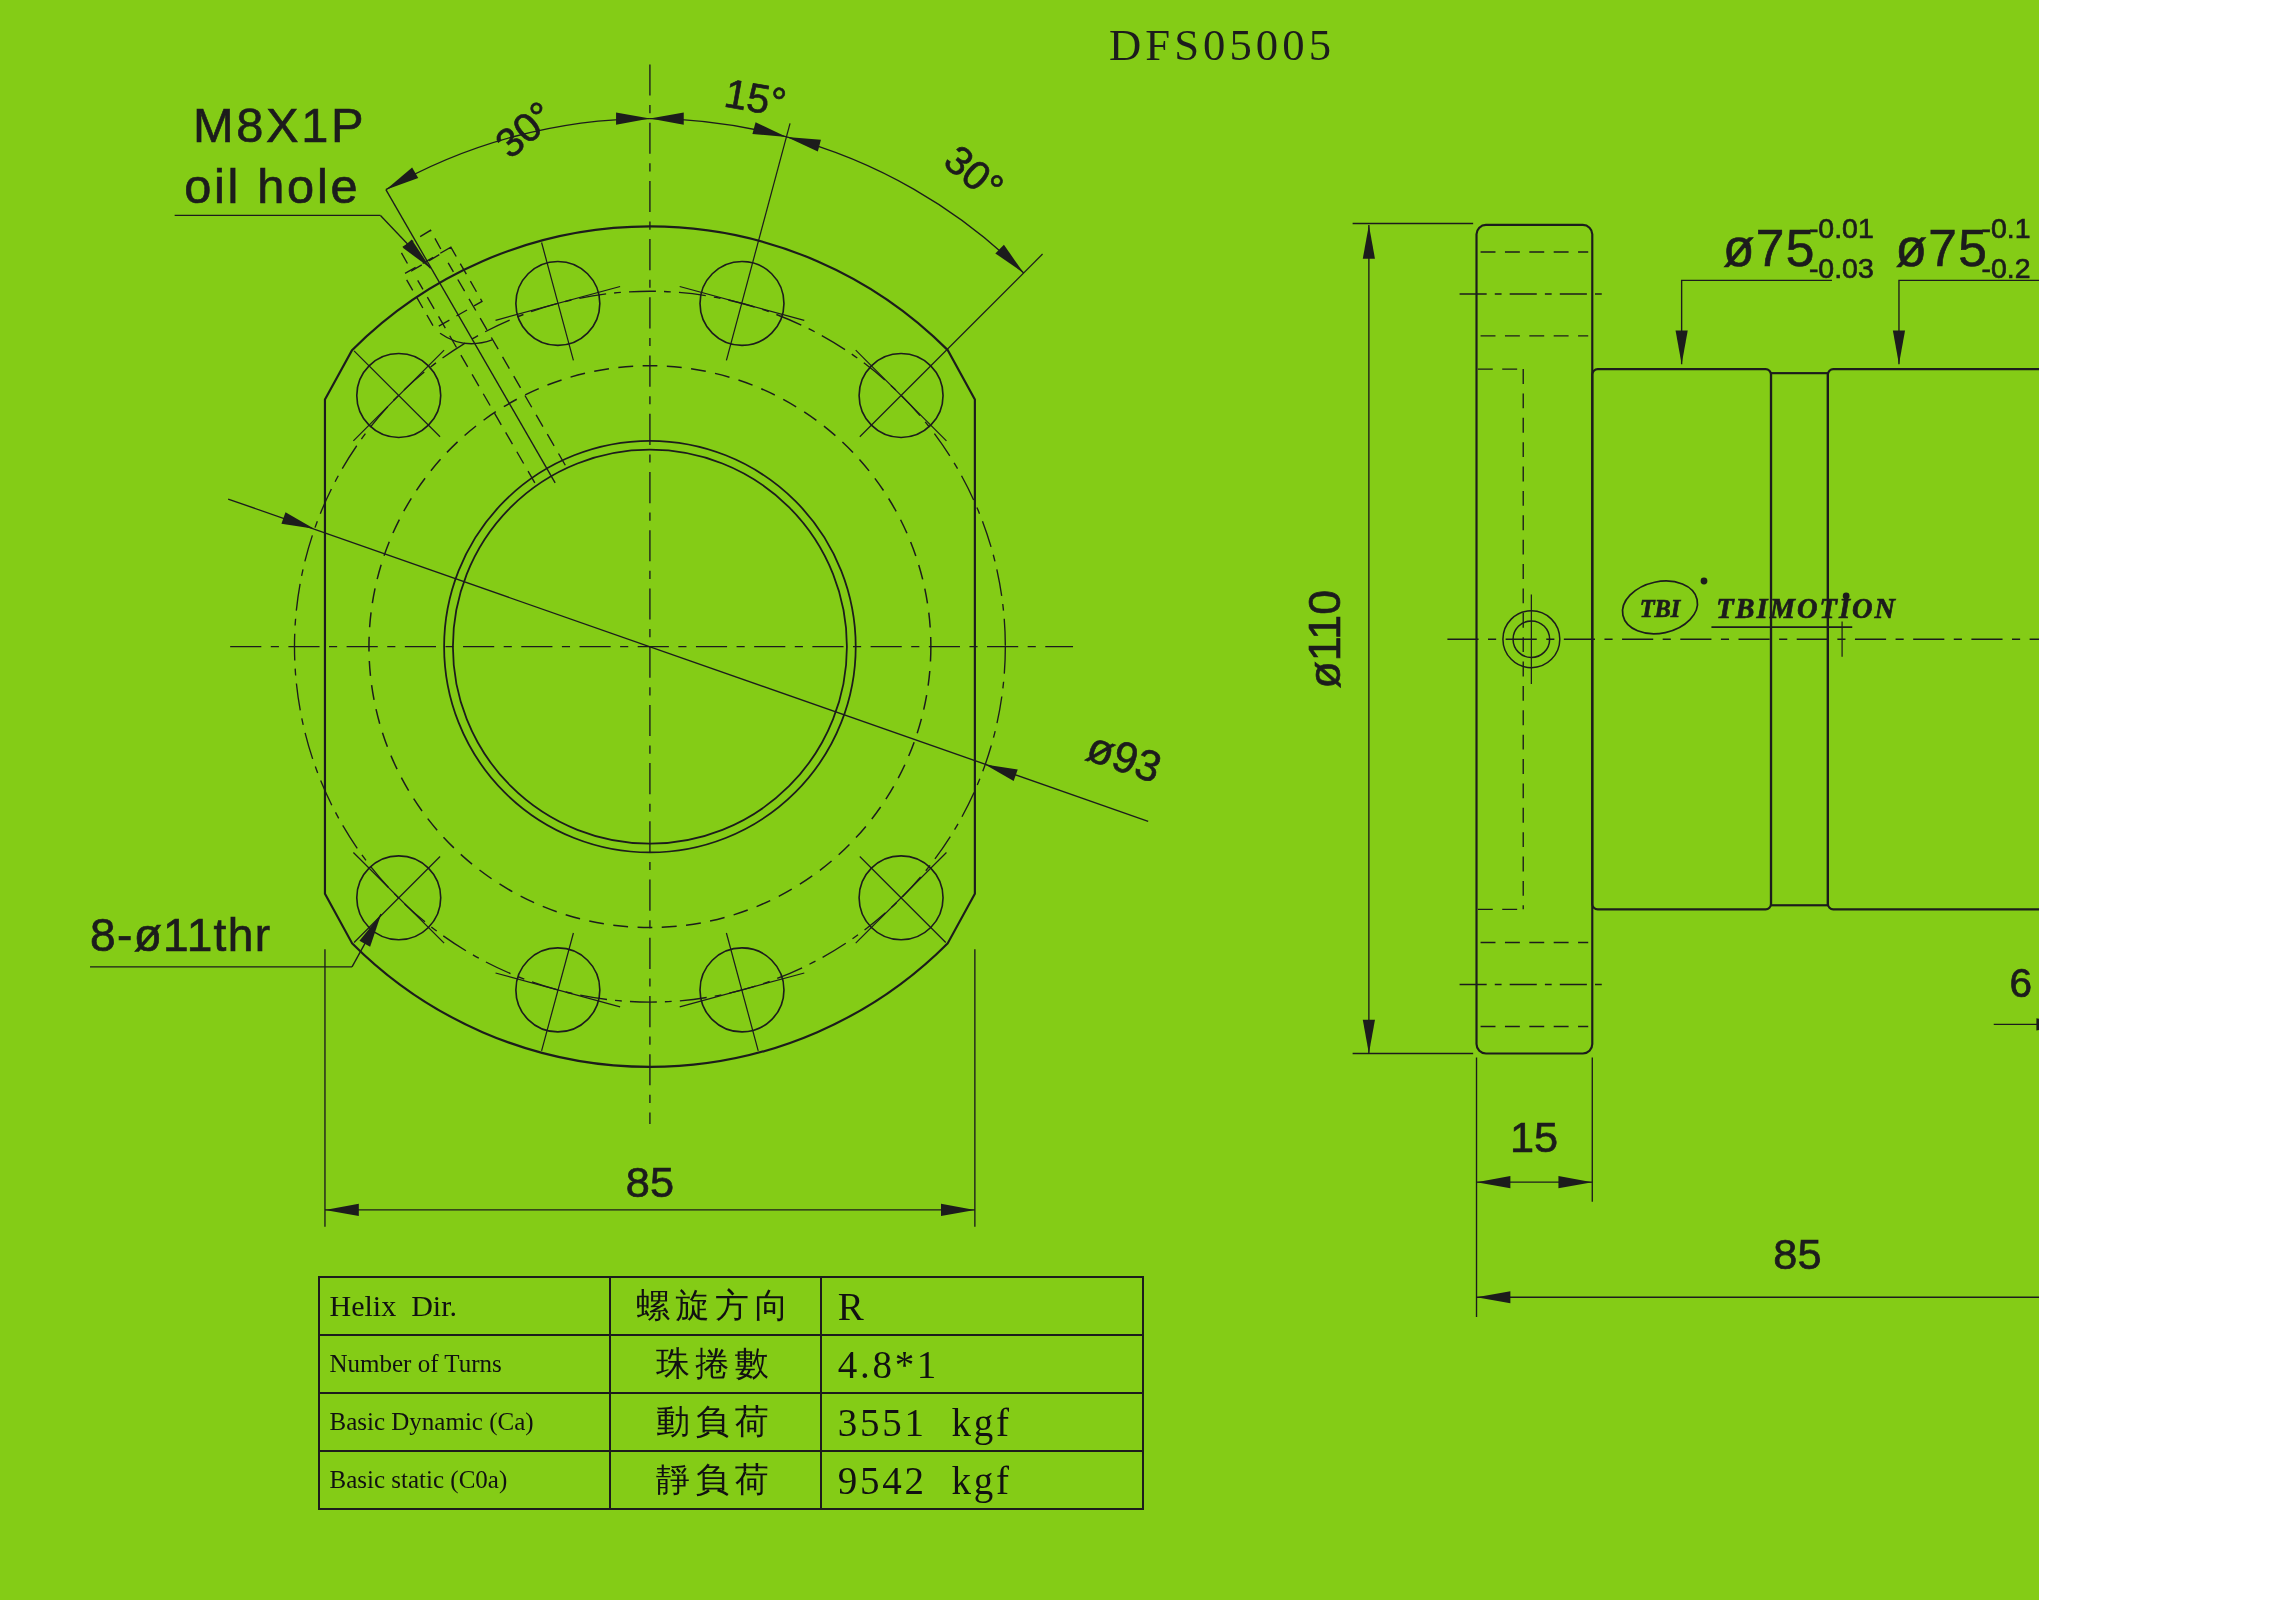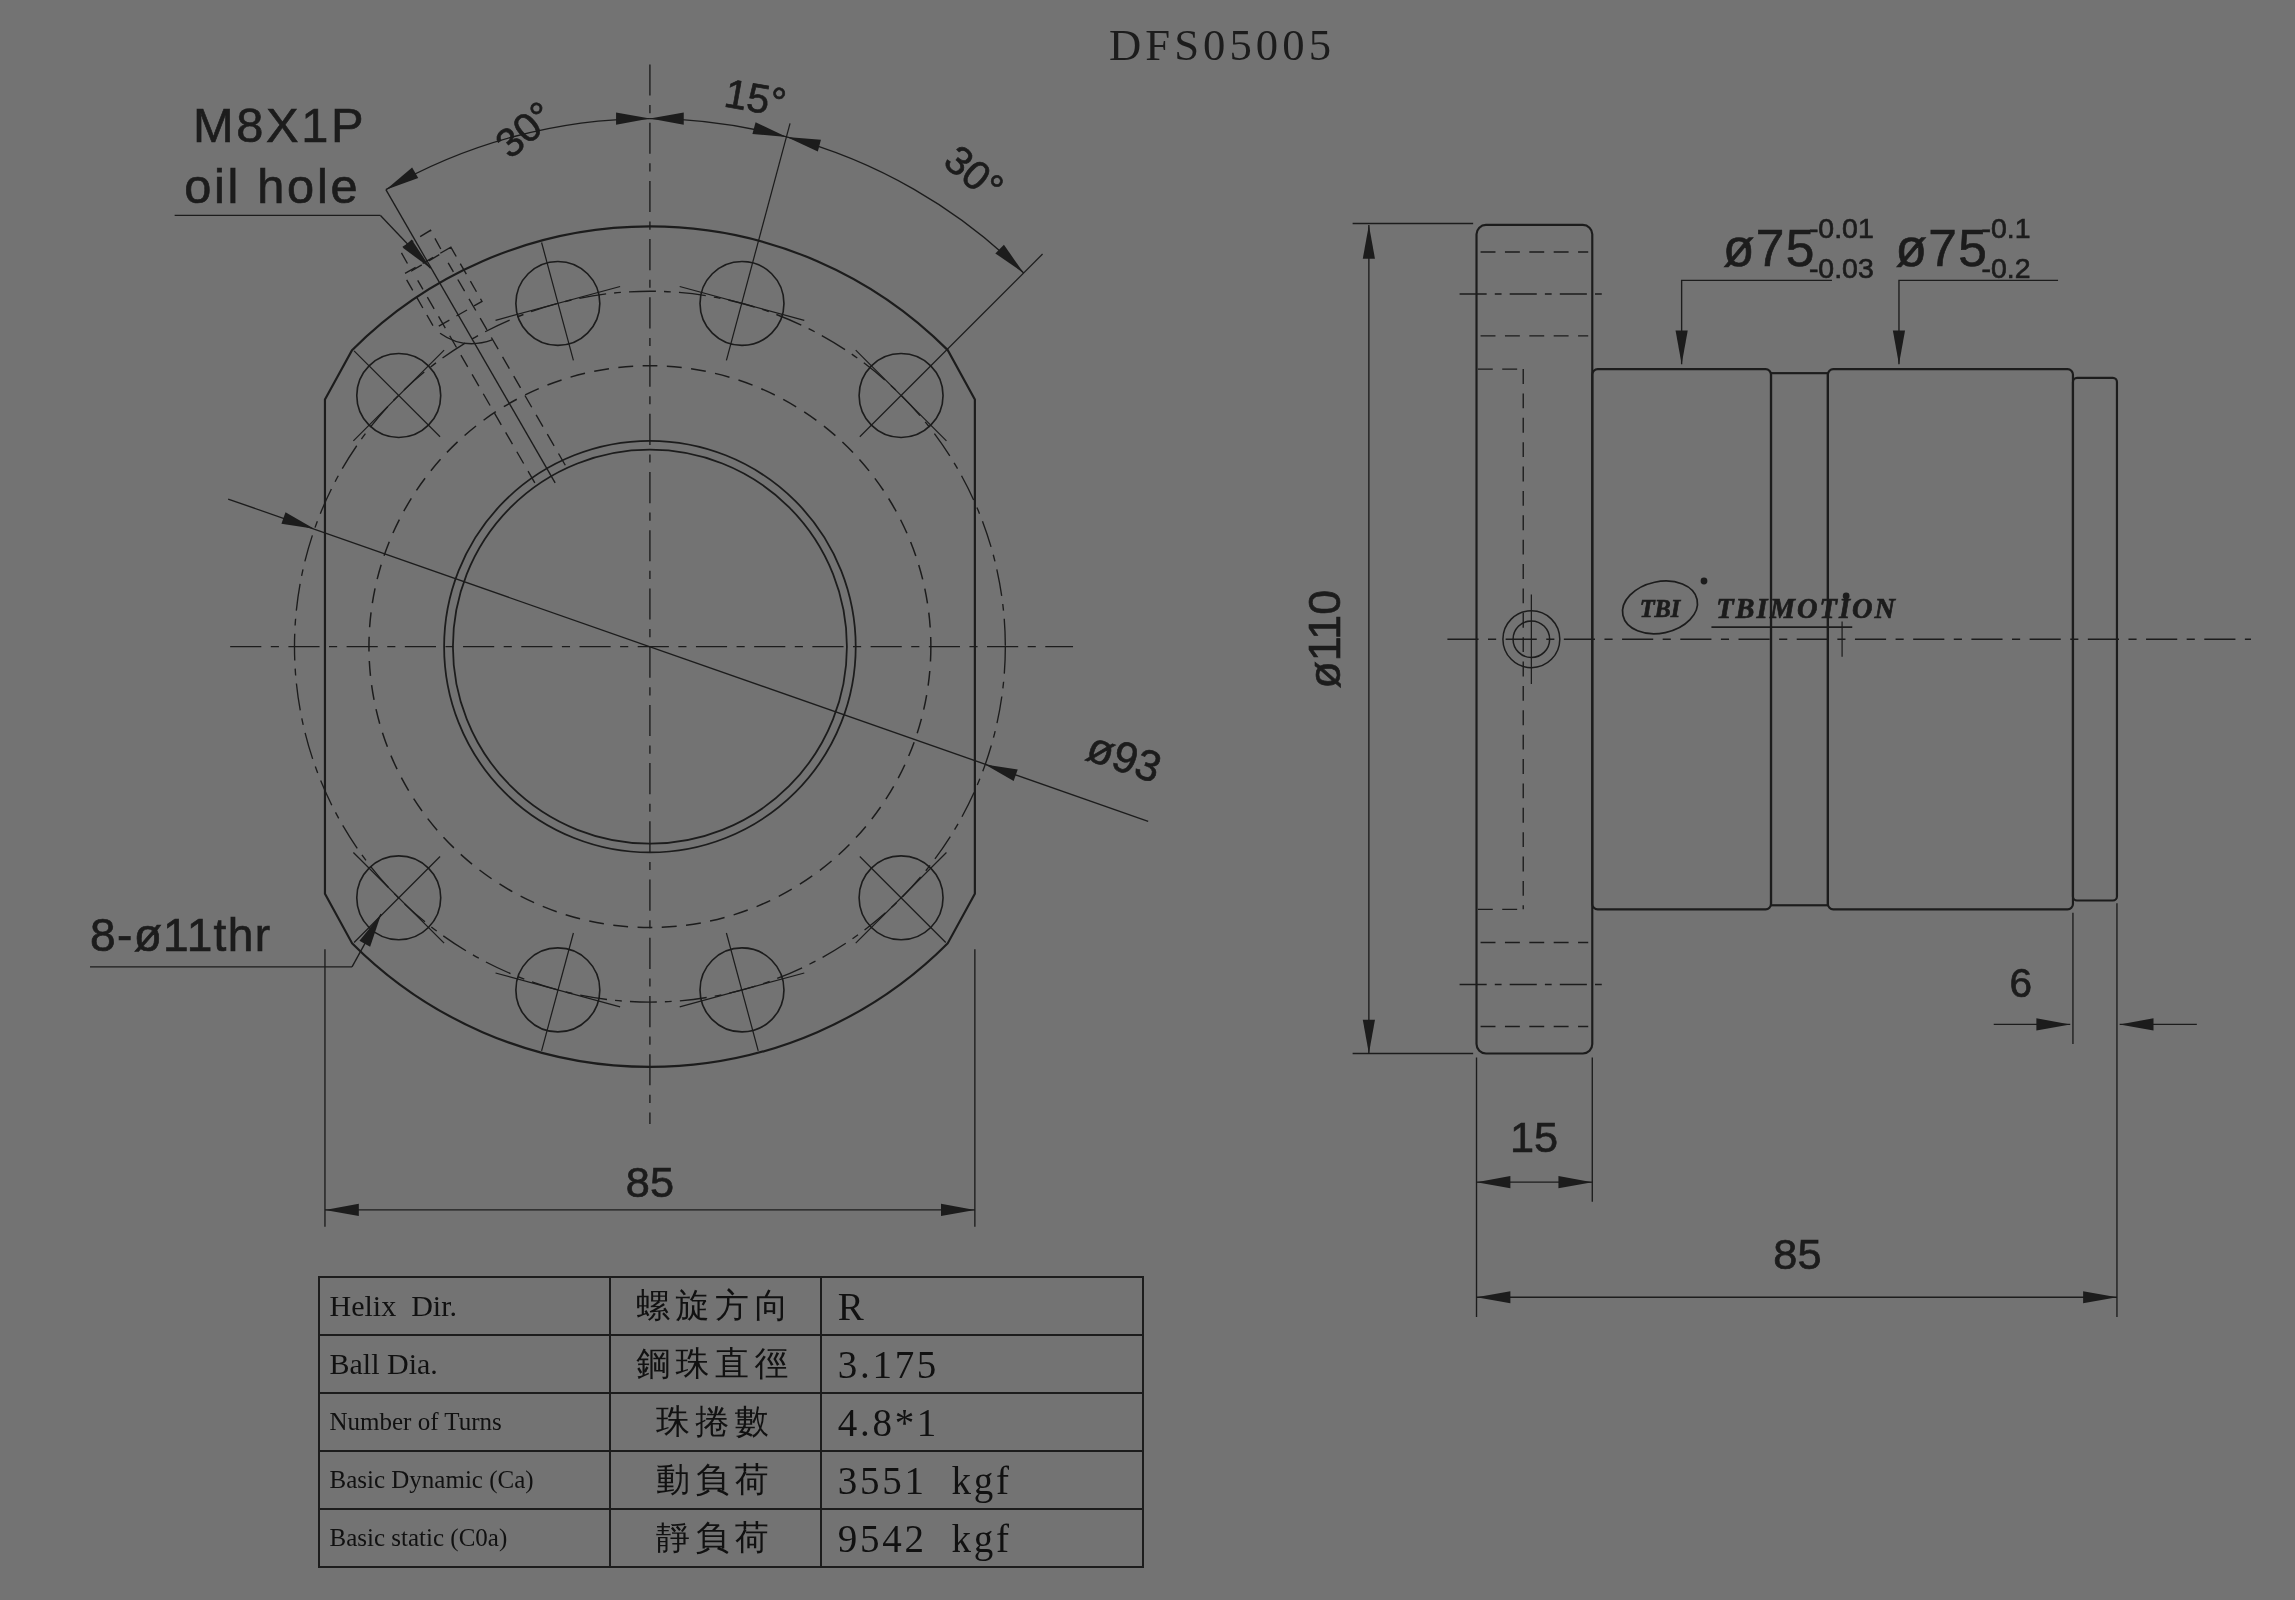--- a/index.html
+++ b/index.html
@@ -1,16 +1,16 @@
 <!DOCTYPE html>
 <html style="font-size:10.8px"><head>
 <meta charset="utf-8">
 <style>
   html,body{margin:0;padding:0;background:#ffffff;}
-  .page{position:relative;width:2295px;height:1600px;background:#737373;overflow:hidden;
+  .page{position:relative;width:2039px;height:1600px;background:#84cc16;overflow:hidden;
         font-family:"Liberation Sans",sans-serif;}
   .drawing{position:absolute;left:0;top:0;}
   svg text{fill:#1c1c1c;}
   .cadtxt{font-family:"Liberation Sans",sans-serif;font-weight:400;}
   .sertxt{font-family:"Liberation Serif",serif;}
   
   .spec{position:absolute;left:318px;top:1276px;border-collapse:collapse;table-layout:fixed;}
   .spec td{border:2px solid #1c1c1c;height:54px;vertical-align:middle;color:#111;
            white-space:pre;overflow:hidden;}
   .c-en{font-family:"Liberation Serif",serif;font-size:30px;padding-left:9.5px;width:278px;}
@@ -222,25 +222,20 @@
   </g>
 </svg>
 
 <table class="spec">
   <tbody>
   <tr>
     <td class="c-en">Helix  Dir.</td>
     <td class="c-zh">螺旋方向</td>
     <td class="c-val">R</td>
   </tr>
-  <tr>
-    <td class="c-en">Ball Dia.</td>
-    <td class="c-zh">鋼珠直徑</td>
-    <td class="c-val">3.175</td>
-  </tr>
   <tr class="sm">
     <td class="c-en">Number of Turns</td>
     <td class="c-zh">珠捲數</td>
     <td class="c-val">4.8*1</td>
   </tr>
   <tr class="sm">
     <td class="c-en">Basic Dynamic (Ca)</td>
     <td class="c-zh">動負荷</td>
     <td class="c-val">3551  kgf</td>
   </tr>

